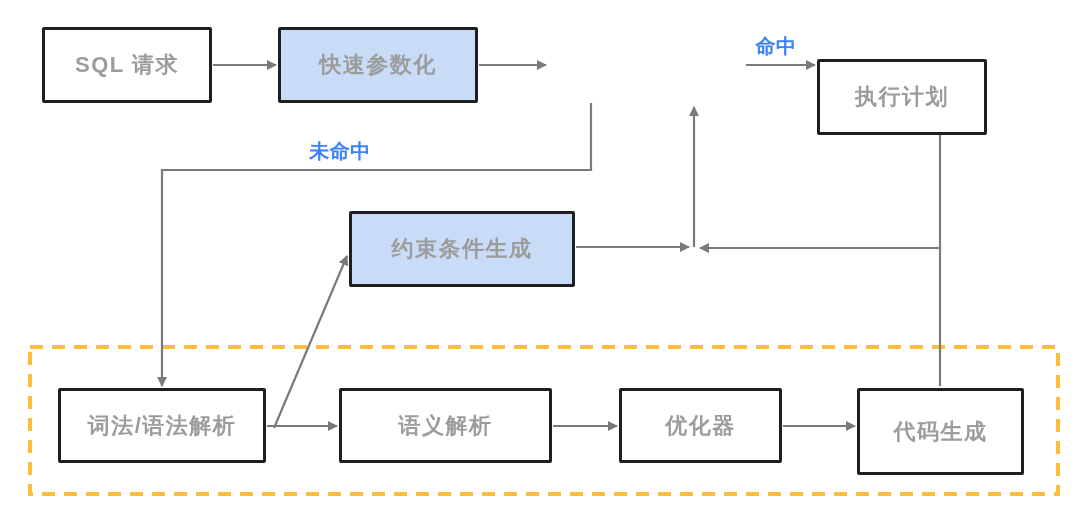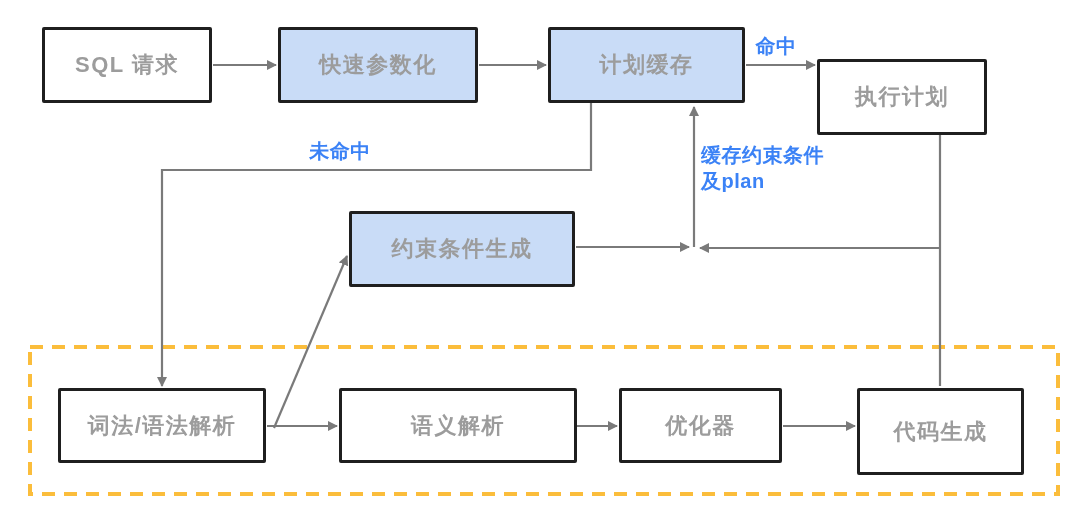--- a/index.html
+++ b/index.html
@@ -49,34 +49,31 @@
       <path d="M940,248 H700" marker-end="url(#ah)"></path>
       <path d="M694,247 V107" marker-end="url(#ah)"></path>
       <path d="M940,386 V106" marker-end="url(#ah)"></path>
     </g>
   </svg>
 
   <div class="node" style="left:42px; top:27px; width:170px; height:76px;">SQL 请求</div>
 
   <div class="node hl" style="left:278px; top:27px; width:200px; height:76px;">快速参数化</div>
 
-  <div class="node hl" style="left:548px; top:27px; width:197px; height:76px;">计划缓存</div>
 
   <div class="node" style="left:817px; top:27px; width:170px; height:76px;margin-top:32px;">执行计划</div>
 
   <div class="node hl" style="left:349px; top:211px; width:226px; height:76px;">约束条件生成</div>
 
   <div class="node" style="left:58px; top:388px; width:208px; height:75px;">词法/语法解析</div>
 
-  <div class="node" style="left:339px; top:388px; width:238px; height:75px;">语义解析</div>
+  <div class="node" style="left:339px; top:388px; width:213px; height:75px;">语义解析</div>
 
   <div class="node" style="left:619px; top:388px; width:163px; height:75px;">优化器</div>
 
   <div class="node" style="left:857px; top:388px; width:167px; height:87px;">代码生成</div>
 
   <div class="elabel" style="left:748px; top:33px; width:56px;">命中</div>
 
   <div class="elabel" style="left:309px; top:138px; width:62px;">未命中</div>
 
-  <div class="elabel left" style="left:701px; top:142px; width:150px;">缓存约束条件
-及plan</div>
 
 </div>
 
 </body></html>

